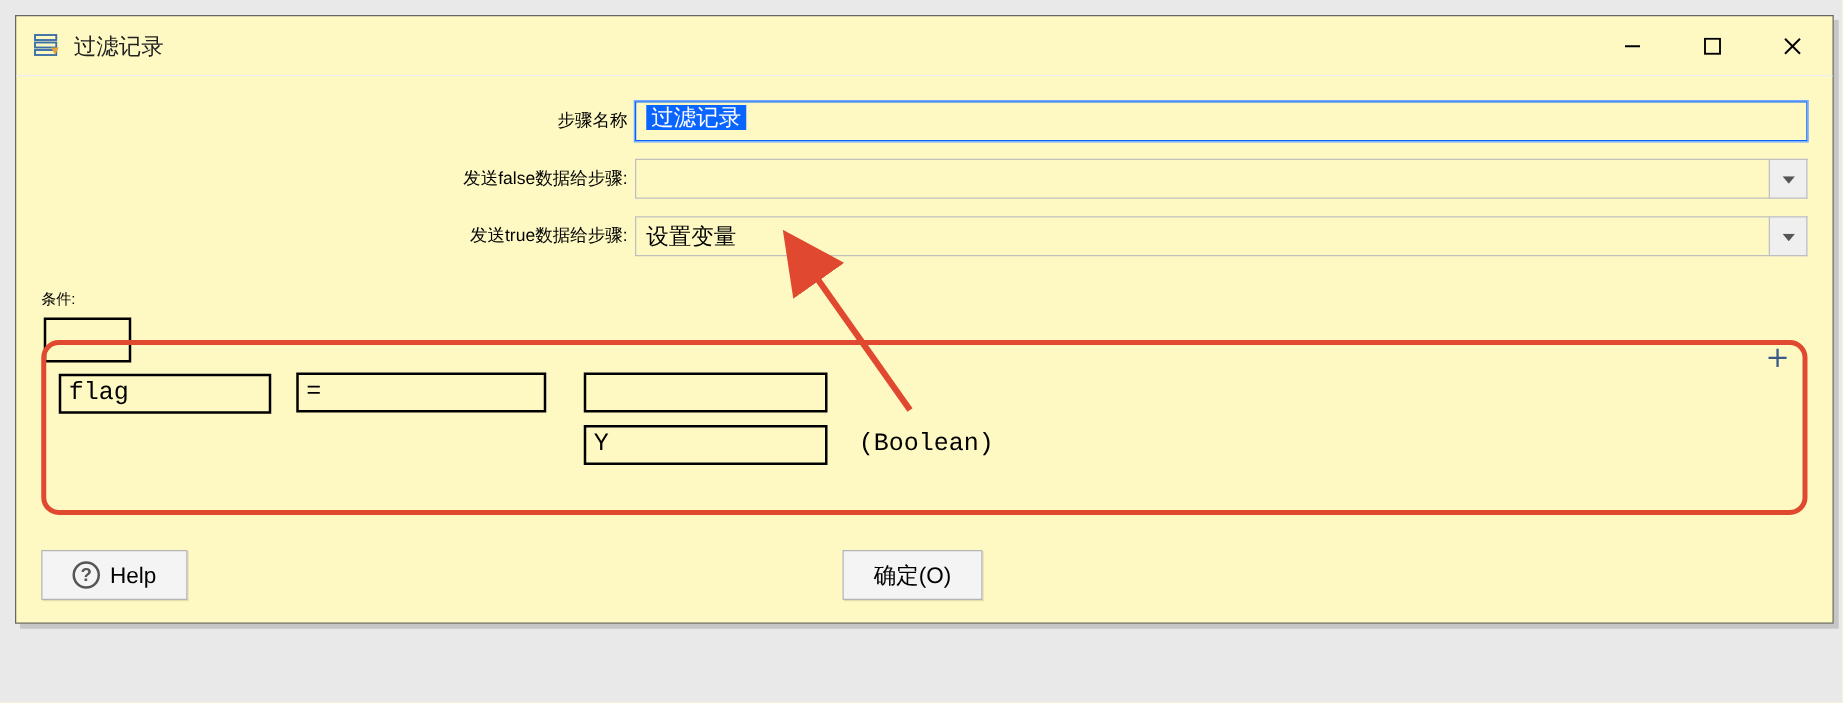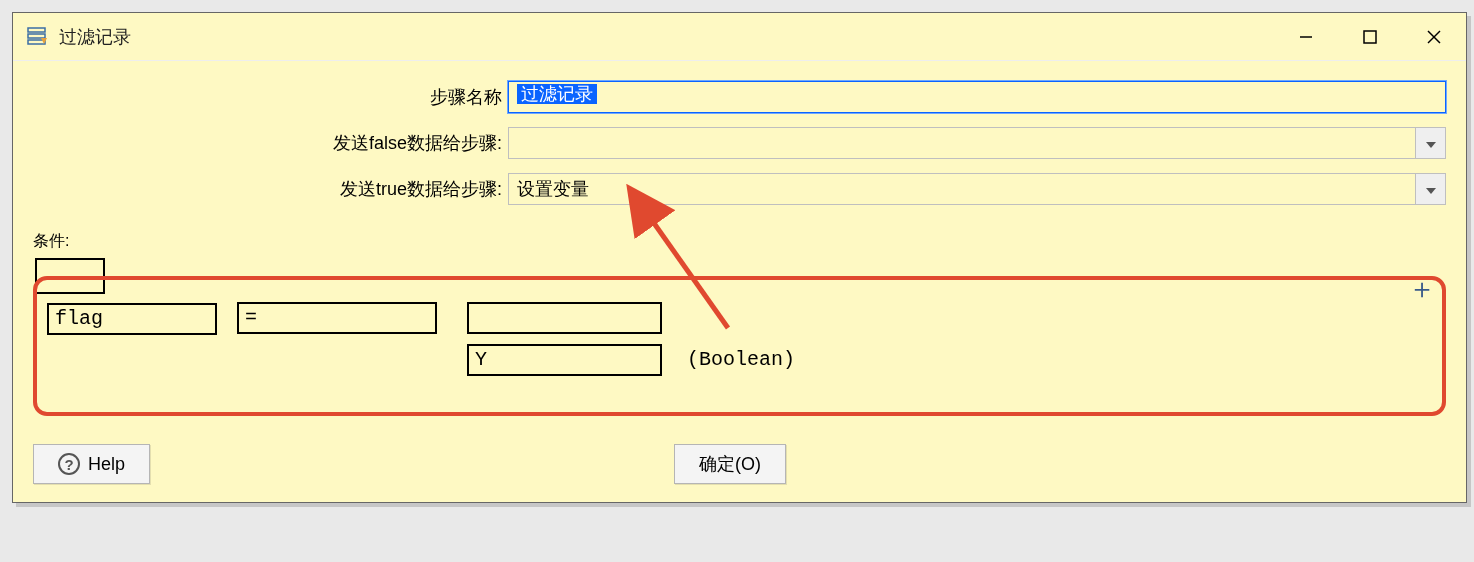--- a/index.html
+++ b/index.html
@@ -33,39 +33,39 @@
   .win-controls { display: flex; }
   .win-btn {
     width: 64px; height: 40px;
     display:flex; align-items:center; justify-content:center;
     color:#333;
     font-size:14px;
   }
 
   .form-area { padding: 20px 20px 8px 20px; }
   .form-row { display:flex; align-items:center; margin-bottom:14px; }
-  .form-label { width:475px; text-align:right; padding-right:6px; font-size:18px; }
+  .form-label { width:475px; text-align:right; padding-right:6px; font-size:14px; }
   .form-input {
     flex:1;
     height:32px;
     border:none;
     font-size:18px;
     padding:0 8px;
   }
   .outline-blue { border:1px solid #0a64ff; outline:1px solid #6ea7ff; }
   .outline-gray { border:1px solid #bfbfbf; }
   .selected-blue { background:#0a64ff; color:#fff; padding:0 4px; }
   .combo { display:flex; align-items:stretch; }
   .combo-btn {
     width:30px; border:1px solid #bfbfbf; border-left:none;
     display:flex; align-items:center; justify-content:center;
     background:#efefef;
   }
 
-  .cond-label { padding:4px 20px 6px 20px; font-size:16px; }
+  .cond-label { padding:4px 20px 6px 20px; font-size:12px; }
   .cond-area { position:relative; padding:0 20px 20px 20px; }
   .cond-small-box {
     width:70px; height:36px; border:2px solid #000; margin-left:2px;
   }
   .add-plus {
     position:absolute; right:30px; top:12px;
     color:#3a5b8a; font-size:28px; font-weight:400;
   }
   .highlight-box {
     position:relative;

